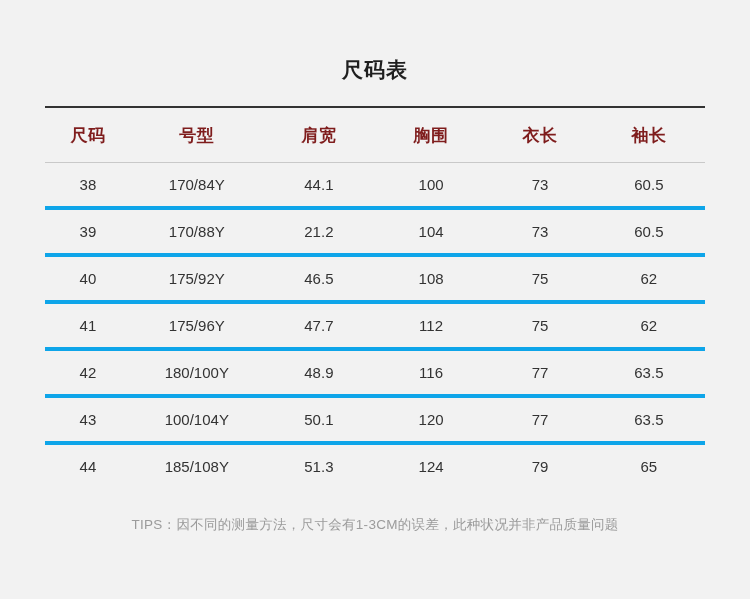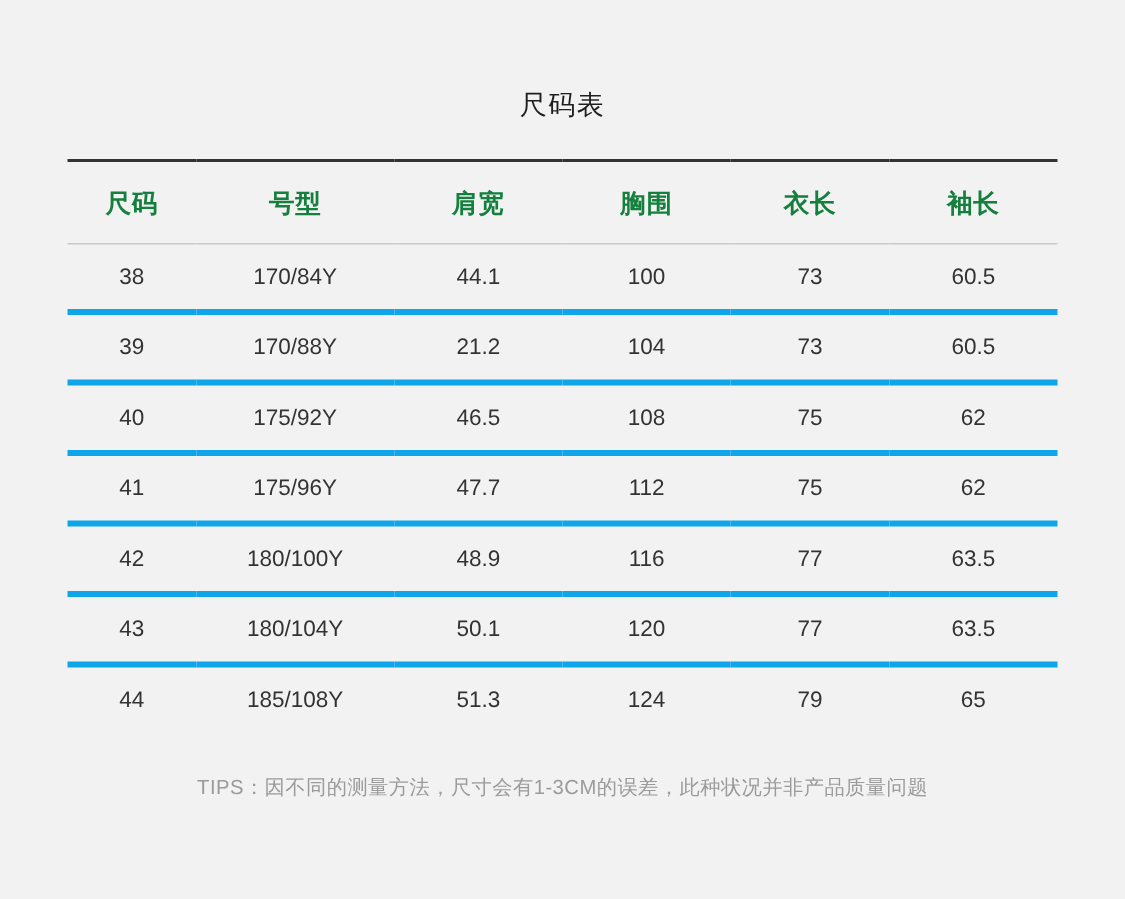--- a/index.html
+++ b/index.html
@@ -16,22 +16,22 @@
   }
   .page {
     width: 750px;
     height: 599px;
     box-sizing: border-box;
     position: relative;
     background: #f2f2f2;
   }
   .title {
     text-align: center;
-    font-size: 18px;
-    font-weight: normal;
+    font-size: 21px;
+    font-weight: bold;
     color: #1f1f1f;
     letter-spacing: 1px;
     padding-top: 50px;
     line-height: 40px;
   }
   .table-wrap {
     margin: 0 auto;
     width: 660px;
     padding-top: 16px;
   }
@@ -40,21 +40,21 @@
     border-collapse: collapse;
     table-layout: fixed;
   }
   table.size-table thead tr {
     border-top: 2px solid #333333;
     border-bottom: 1px solid #c9c9c9;
   }
   table.size-table th {
     font-size: 17px;
     font-weight: bold;
-    color: #15803d;
+    color: #7f1d1d;
     text-align: center;
     padding: 16px 0 15px 0;
     letter-spacing: 0.5px;
   }
   table.size-table td {
     font-size: 15px;
     color: #333333;
     text-align: center;
     padding: 13px 0;
     border-bottom: 4px solid #0ea5e9;
@@ -139,21 +139,21 @@
         <tr>
           <td>42</td>
           <td>180/100Y</td>
           <td>48.9</td>
           <td>116</td>
           <td>77</td>
           <td>63.5</td>
         </tr>
         <tr>
           <td>43</td>
-          <td>180/104Y</td>
+          <td>100/104Y</td>
           <td>50.1</td>
           <td>120</td>
           <td>77</td>
           <td>63.5</td>
         </tr>
         <tr>
           <td>44</td>
           <td>185/108Y</td>
           <td>51.3</td>
           <td>124</td>

